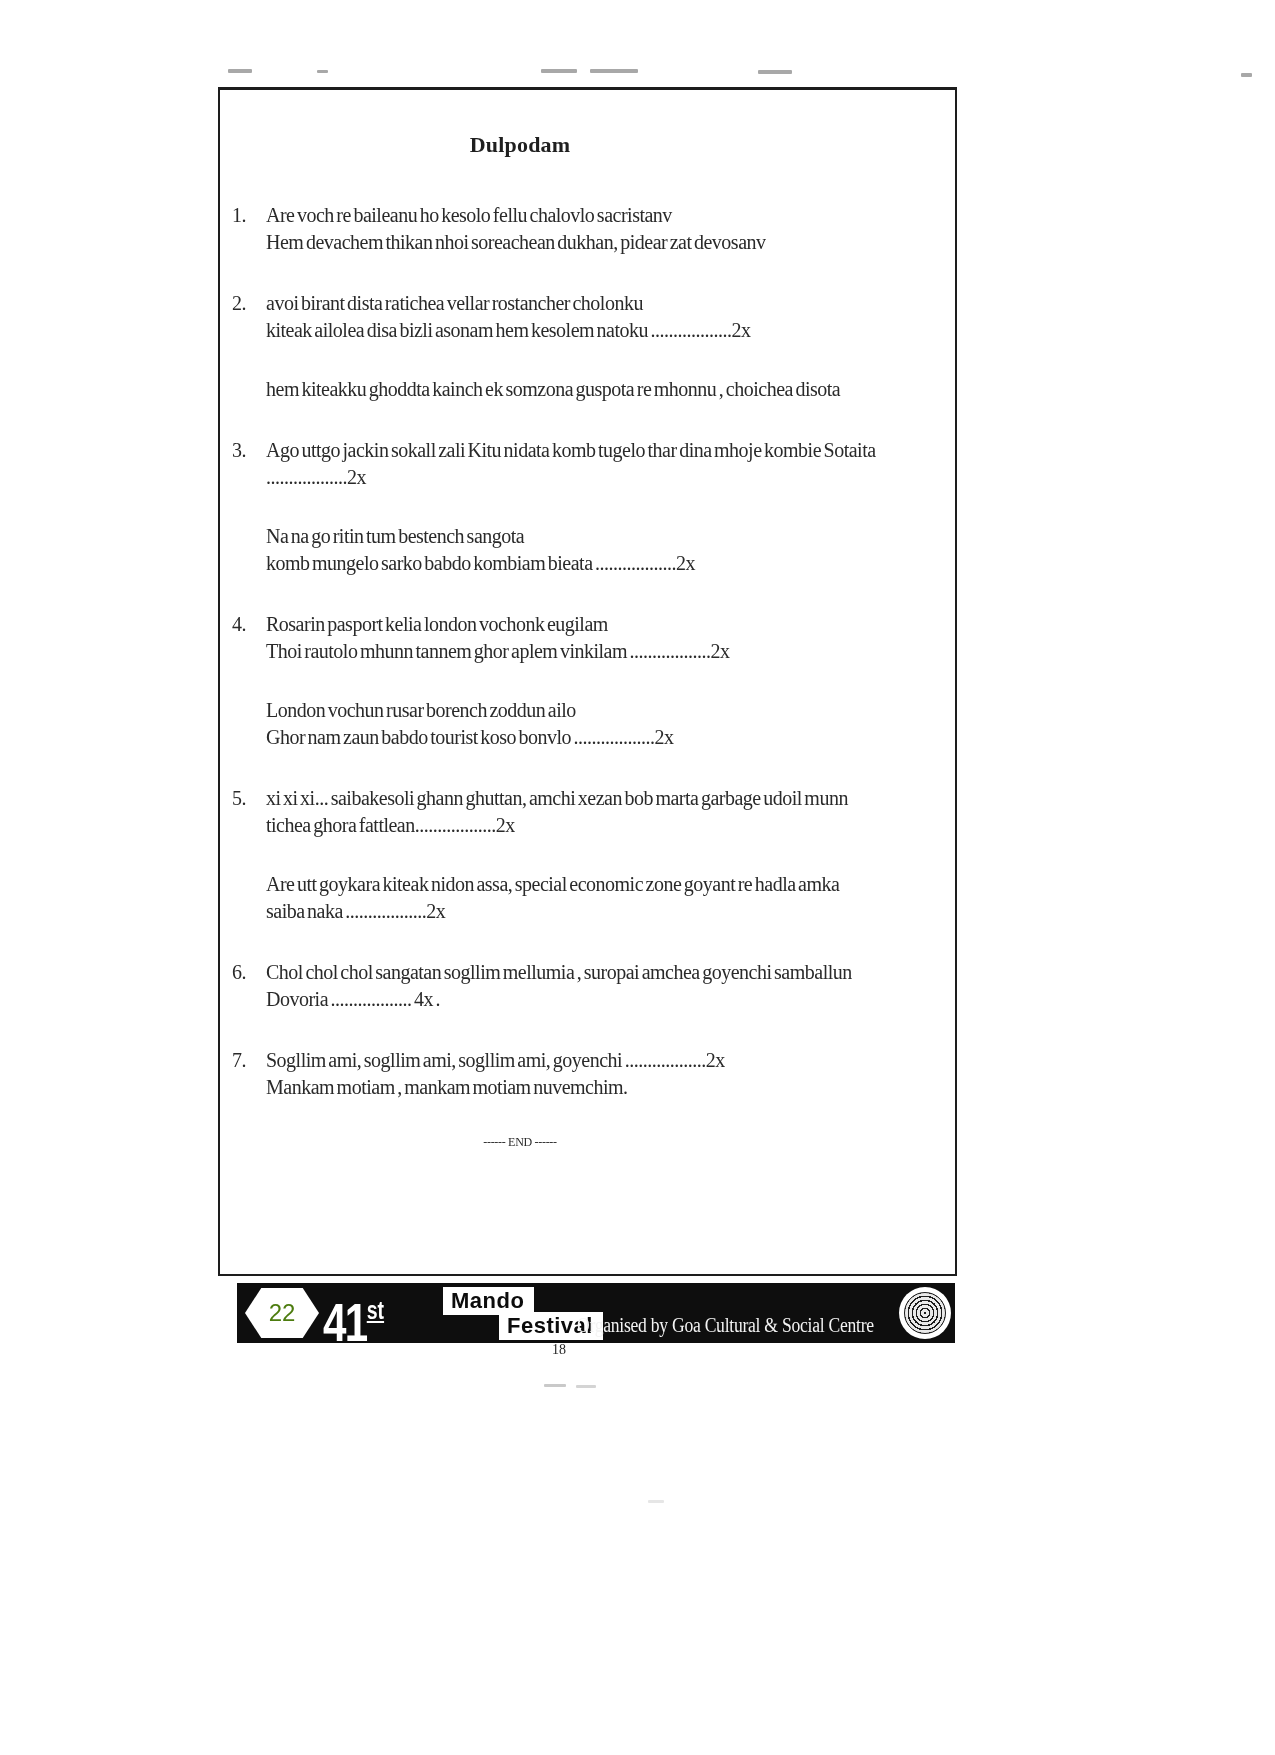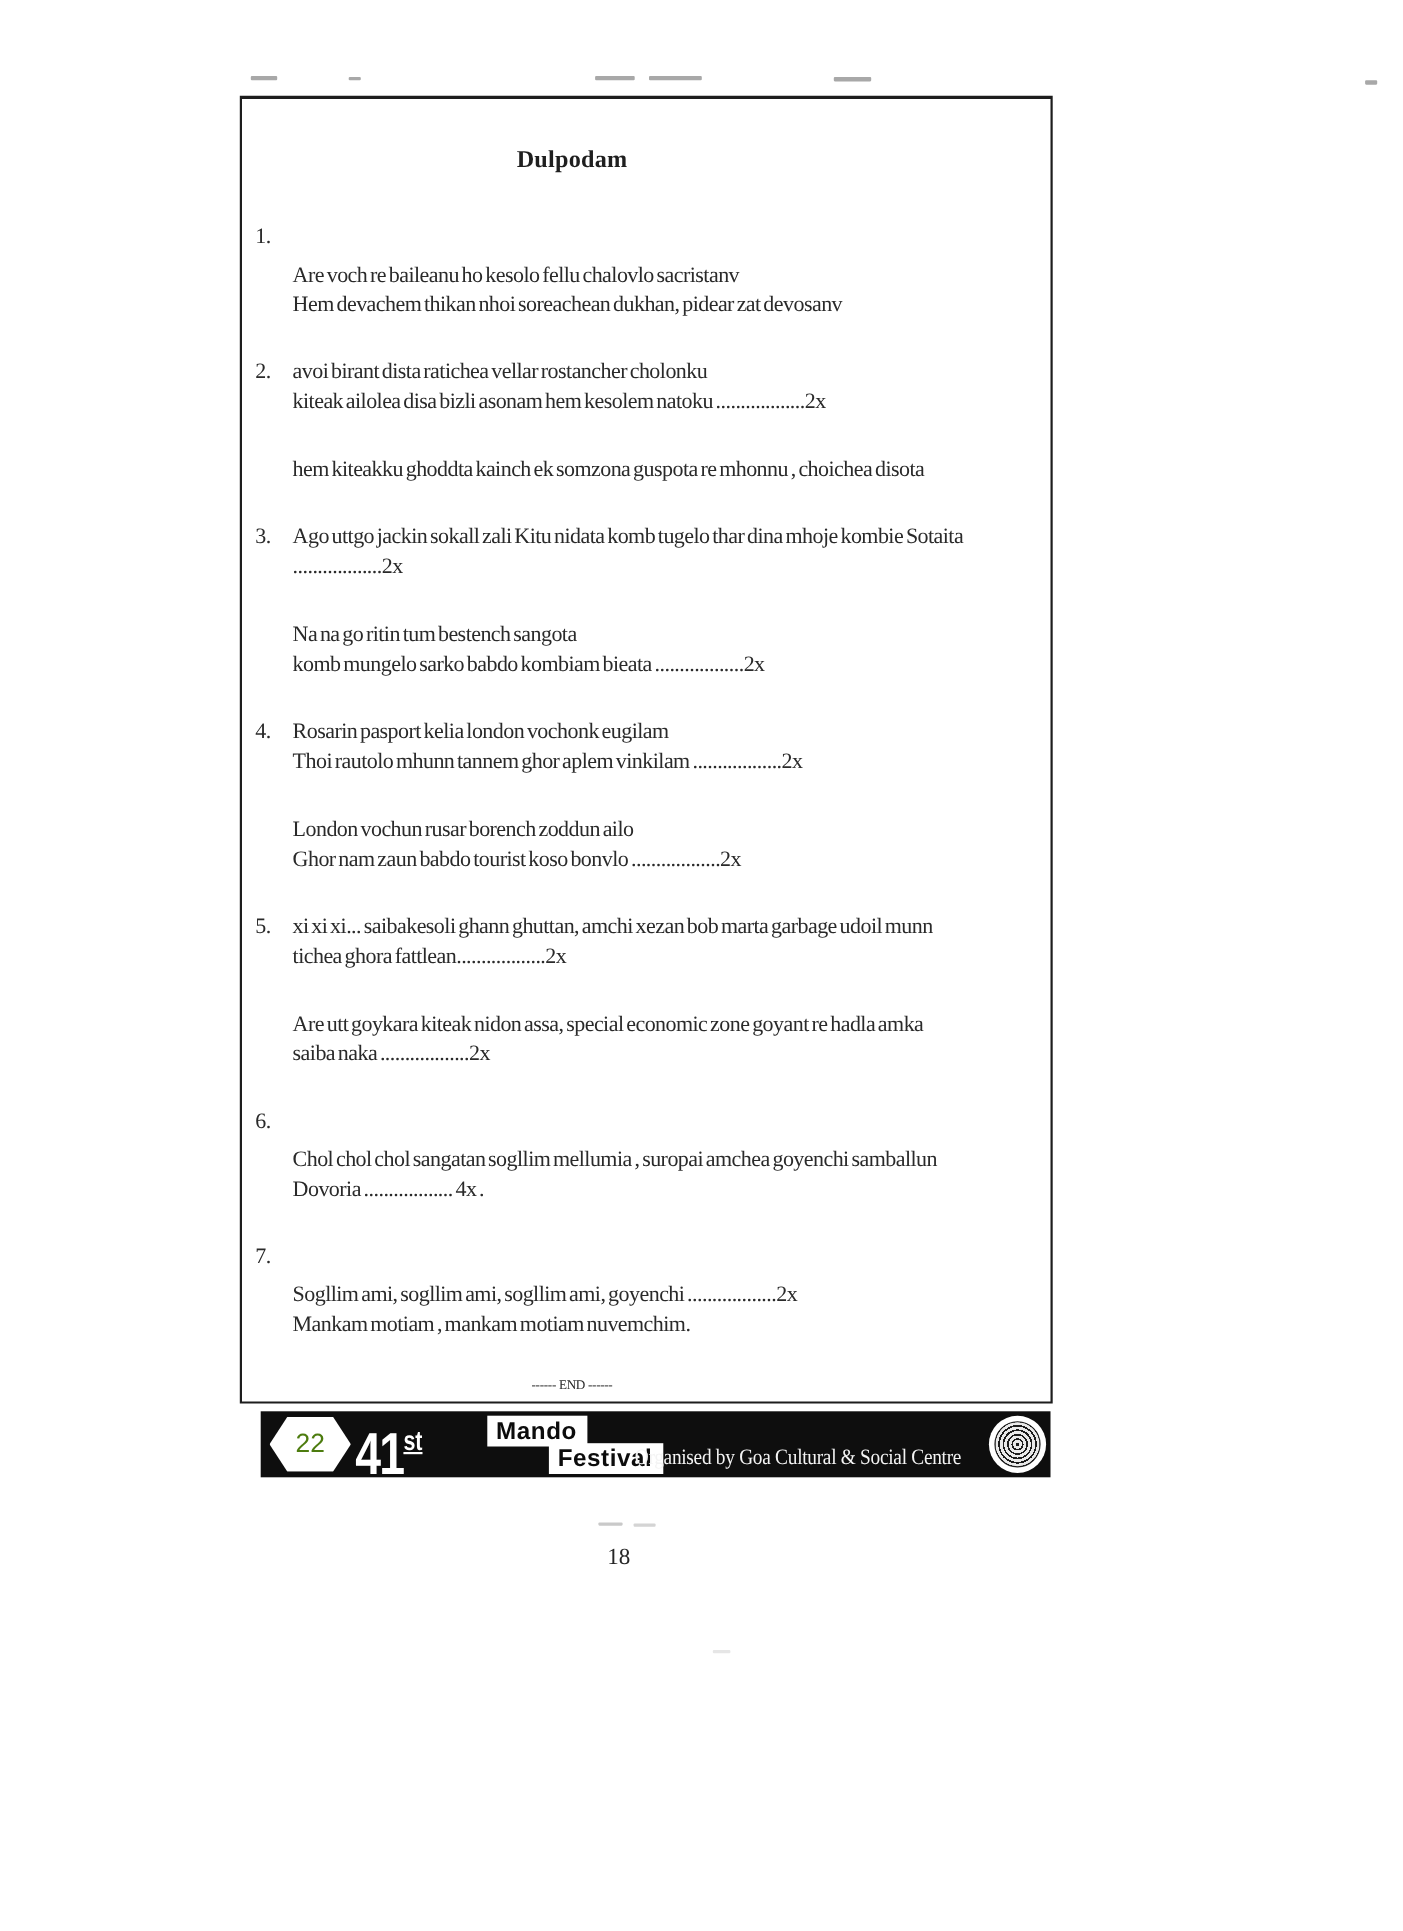--- a/index.html
+++ b/index.html
@@ -47,21 +47,21 @@
     word-spacing: -2px;
   }
   .song-num {
     width: 46px;
     padding-left: 12px;
     flex-shrink: 0;
     box-sizing: border-box;
   }
   .song-body { flex: 1; min-width: 0; }
   .stanza { margin-bottom: 32px; }
-  .stanza:last-child { margin-bottom: 0; margin-top: 35px; }
+  .stanza:last-child { margin-bottom: 0; }
   .song-line { white-space: nowrap; }
 
   .end-marker {
     width: 600px;
     margin-top: 24px;
     text-align: center;
     font-size: 12px;
     letter-spacing: -0.3px;
   }
 
@@ -155,22 +155,22 @@
     border-radius: 50%;
     background: repeating-radial-gradient(circle at 50% 50%,
       #1c1c1c 0 1.5px, #e9e9e9 1.5px 4px);
     border: 1px solid #1c1c1c;
     box-sizing: border-box;
   }
 
   .page-number {
     position: absolute;
     left: 552px;
-    top: 1403px;
-    font-size: 21px;
+    top: 1342px;
+    font-size: 14px;
     color: #262626;
   }
 </style>
 </head>
 <body>
 
 <div class="page">
 
   <div class="artifact" style="left:228px; top:69px; width:24px; height:4px;"></div>
   <div class="artifact" style="left:317px; top:70px; width:11px; height:3px;"></div>

